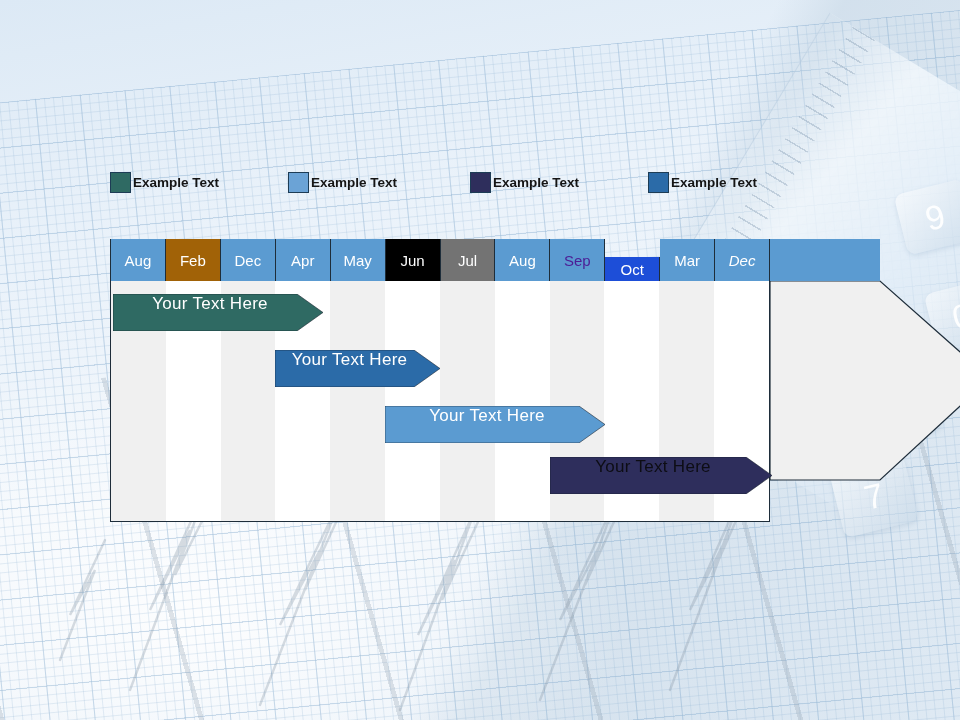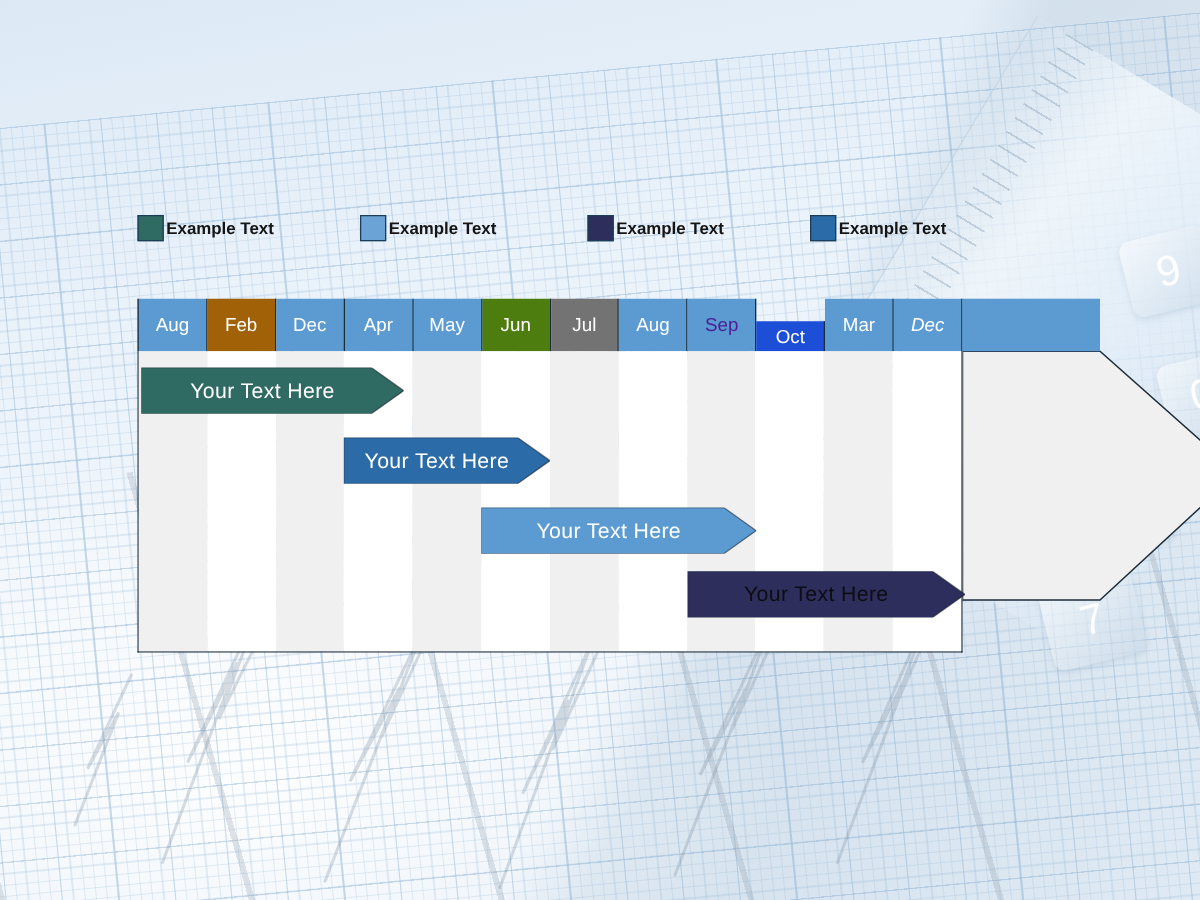--- a/index.html
+++ b/index.html
@@ -187,21 +187,21 @@
     width: 220px;
     height: 283px;
   }
   .tl-arrow svg { display: block; }
 
   
   .bar {
     position: absolute;
     height: 37px;
     display: flex;
-    align-items: center;
+    align-items: flex-start;
     justify-content: center;
   }
   .bar svg { position: absolute; left: 0; top: 0; }
   .bar-label {
     position: relative;
     z-index: 2;
     font-size: 17px;
     letter-spacing: 0.3px;
     white-space: nowrap;
     padding-right: 16px;
@@ -259,21 +259,21 @@
     </div>
 
   <div class="timeline">
 
     <div class="tl-head" id="months-root">
         <div class="tl-head-cell" style="background: rgb(91, 155, 209); color: rgb(255, 255, 255);">Aug</div>
         <div class="tl-head-cell" style="background: #a16207; color: rgb(255, 255, 255);">Feb</div>
         <div class="tl-head-cell" style="background: rgb(91, 155, 209); color: rgb(255, 255, 255);">Dec</div>
         <div class="tl-head-cell" style="background: rgb(91, 155, 209); color: rgb(255, 255, 255);">Apr</div>
         <div class="tl-head-cell" style="background: rgb(91, 155, 209); color: rgb(255, 255, 255);">May</div>
-        <div class="tl-head-cell" style="background: #4d7c0f; color: rgb(255, 255, 255);">Jun</div>
+        <div class="tl-head-cell" style="background: #000000; color: rgb(255, 255, 255);">Jun</div>
         <div class="tl-head-cell" style="background: #737373; color: rgb(255, 255, 255);">Jul</div>
         <div class="tl-head-cell" style="background: rgb(91, 155, 209); color: rgb(255, 255, 255);">Aug</div>
         <div class="tl-head-cell" style="background: rgb(91, 155, 209); color: #4c1d95;">Sep</div>
         <div class="tl-head-cell" style="background: #1d4ed8; color: rgb(255, 255, 255); margin-top: 18px;">Oct</div>
         <div class="tl-head-cell" style="background: rgb(91, 155, 209); color: rgb(255, 255, 255);">Mar</div>
         <div class="tl-head-cell" style="background: rgb(91, 155, 209); color: rgb(255, 255, 255); font-style: italic;">Dec</div>
       </div>
     <div class="tl-head-ext" style="background: rgb(91, 155, 209);"></div>
 
     <div class="tl-body" id="cols-root">

